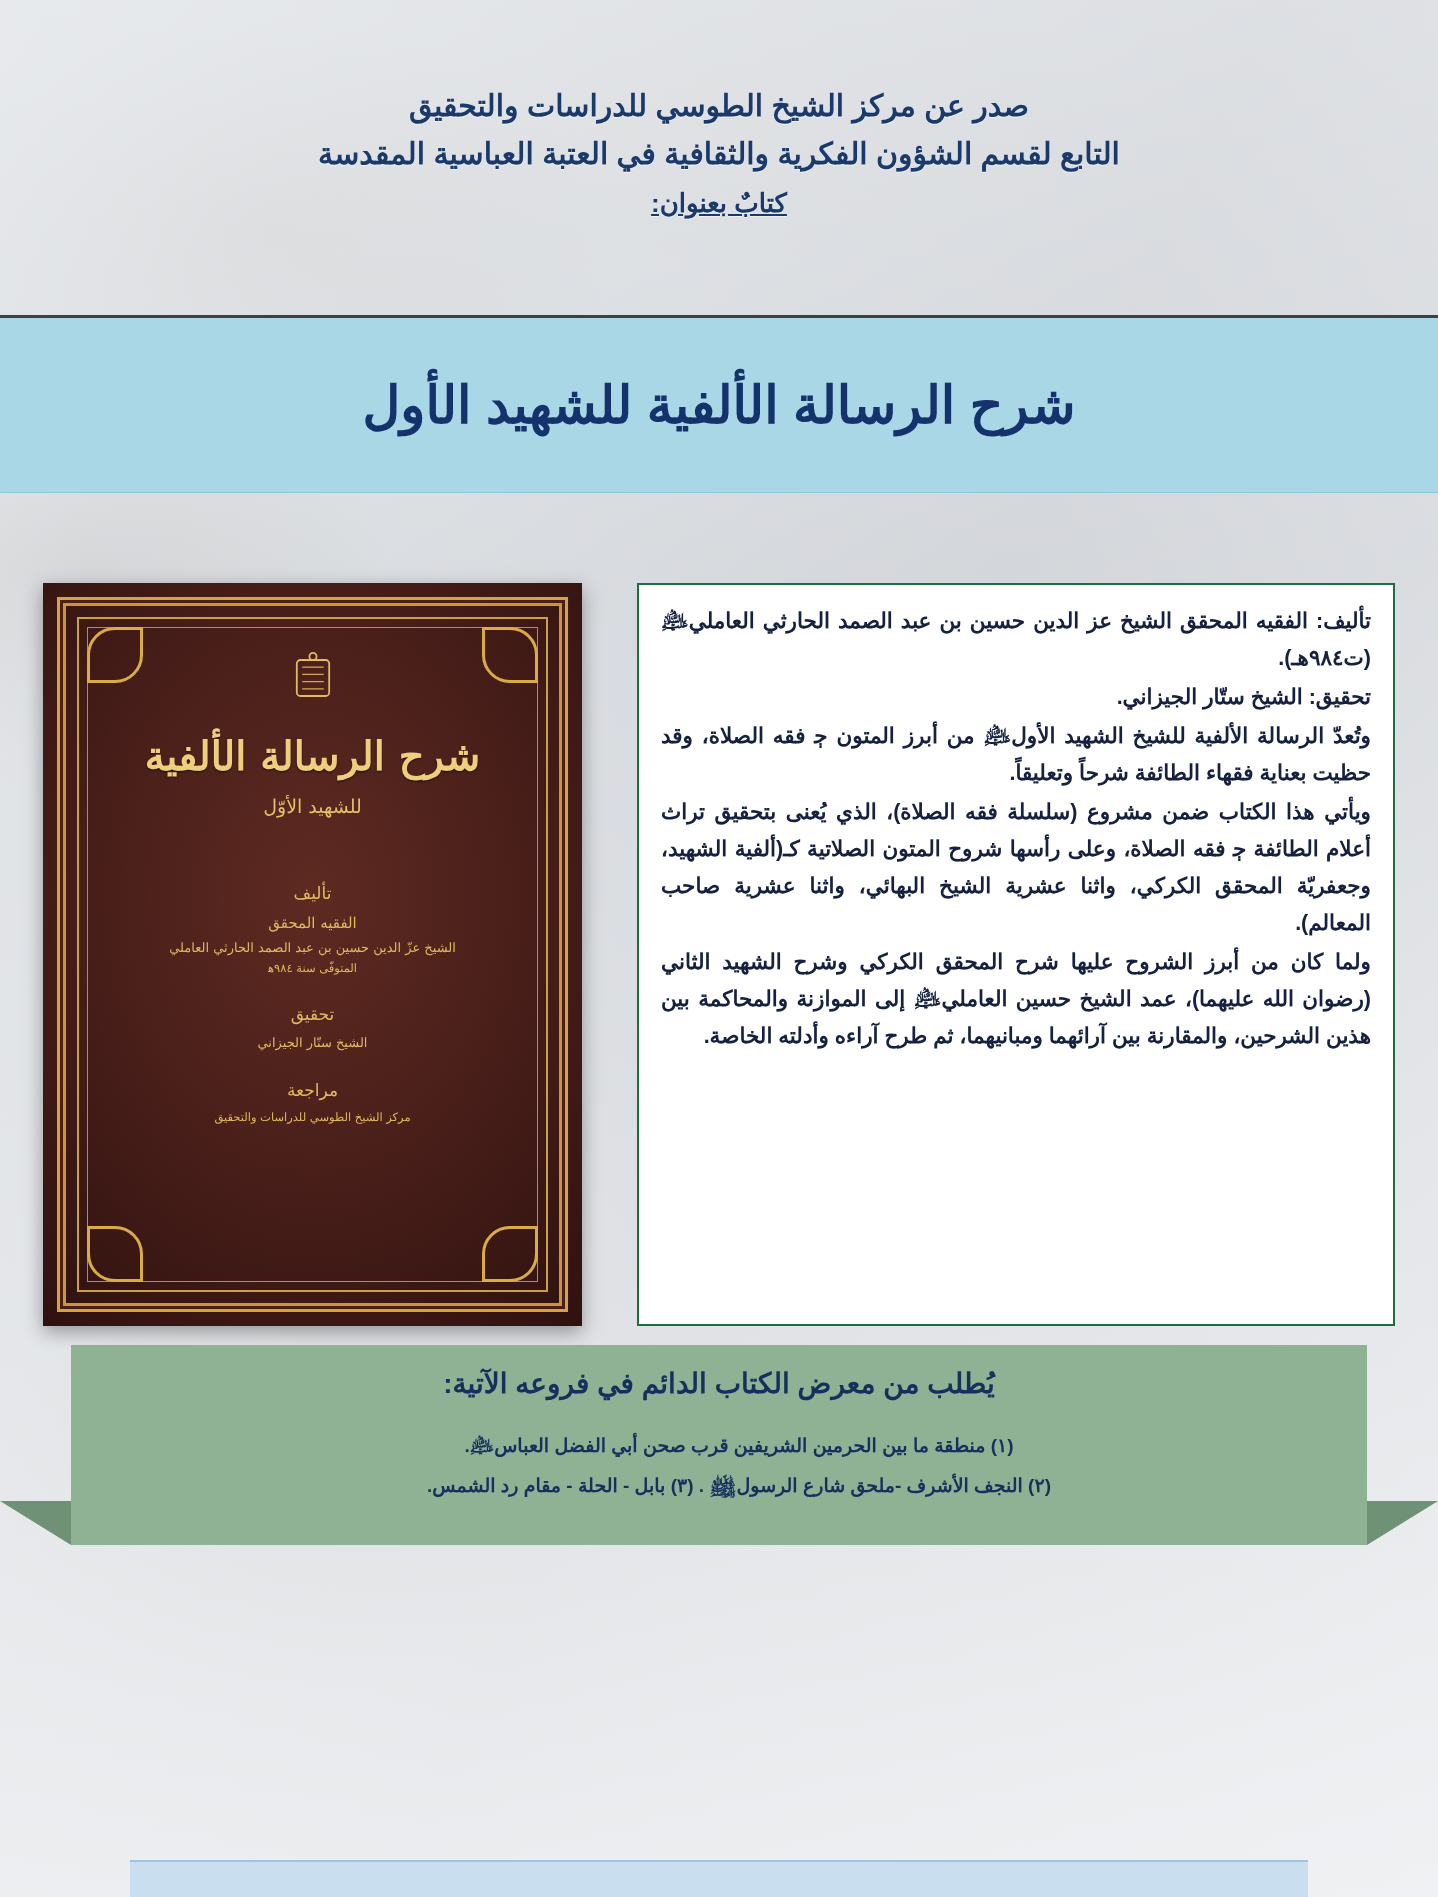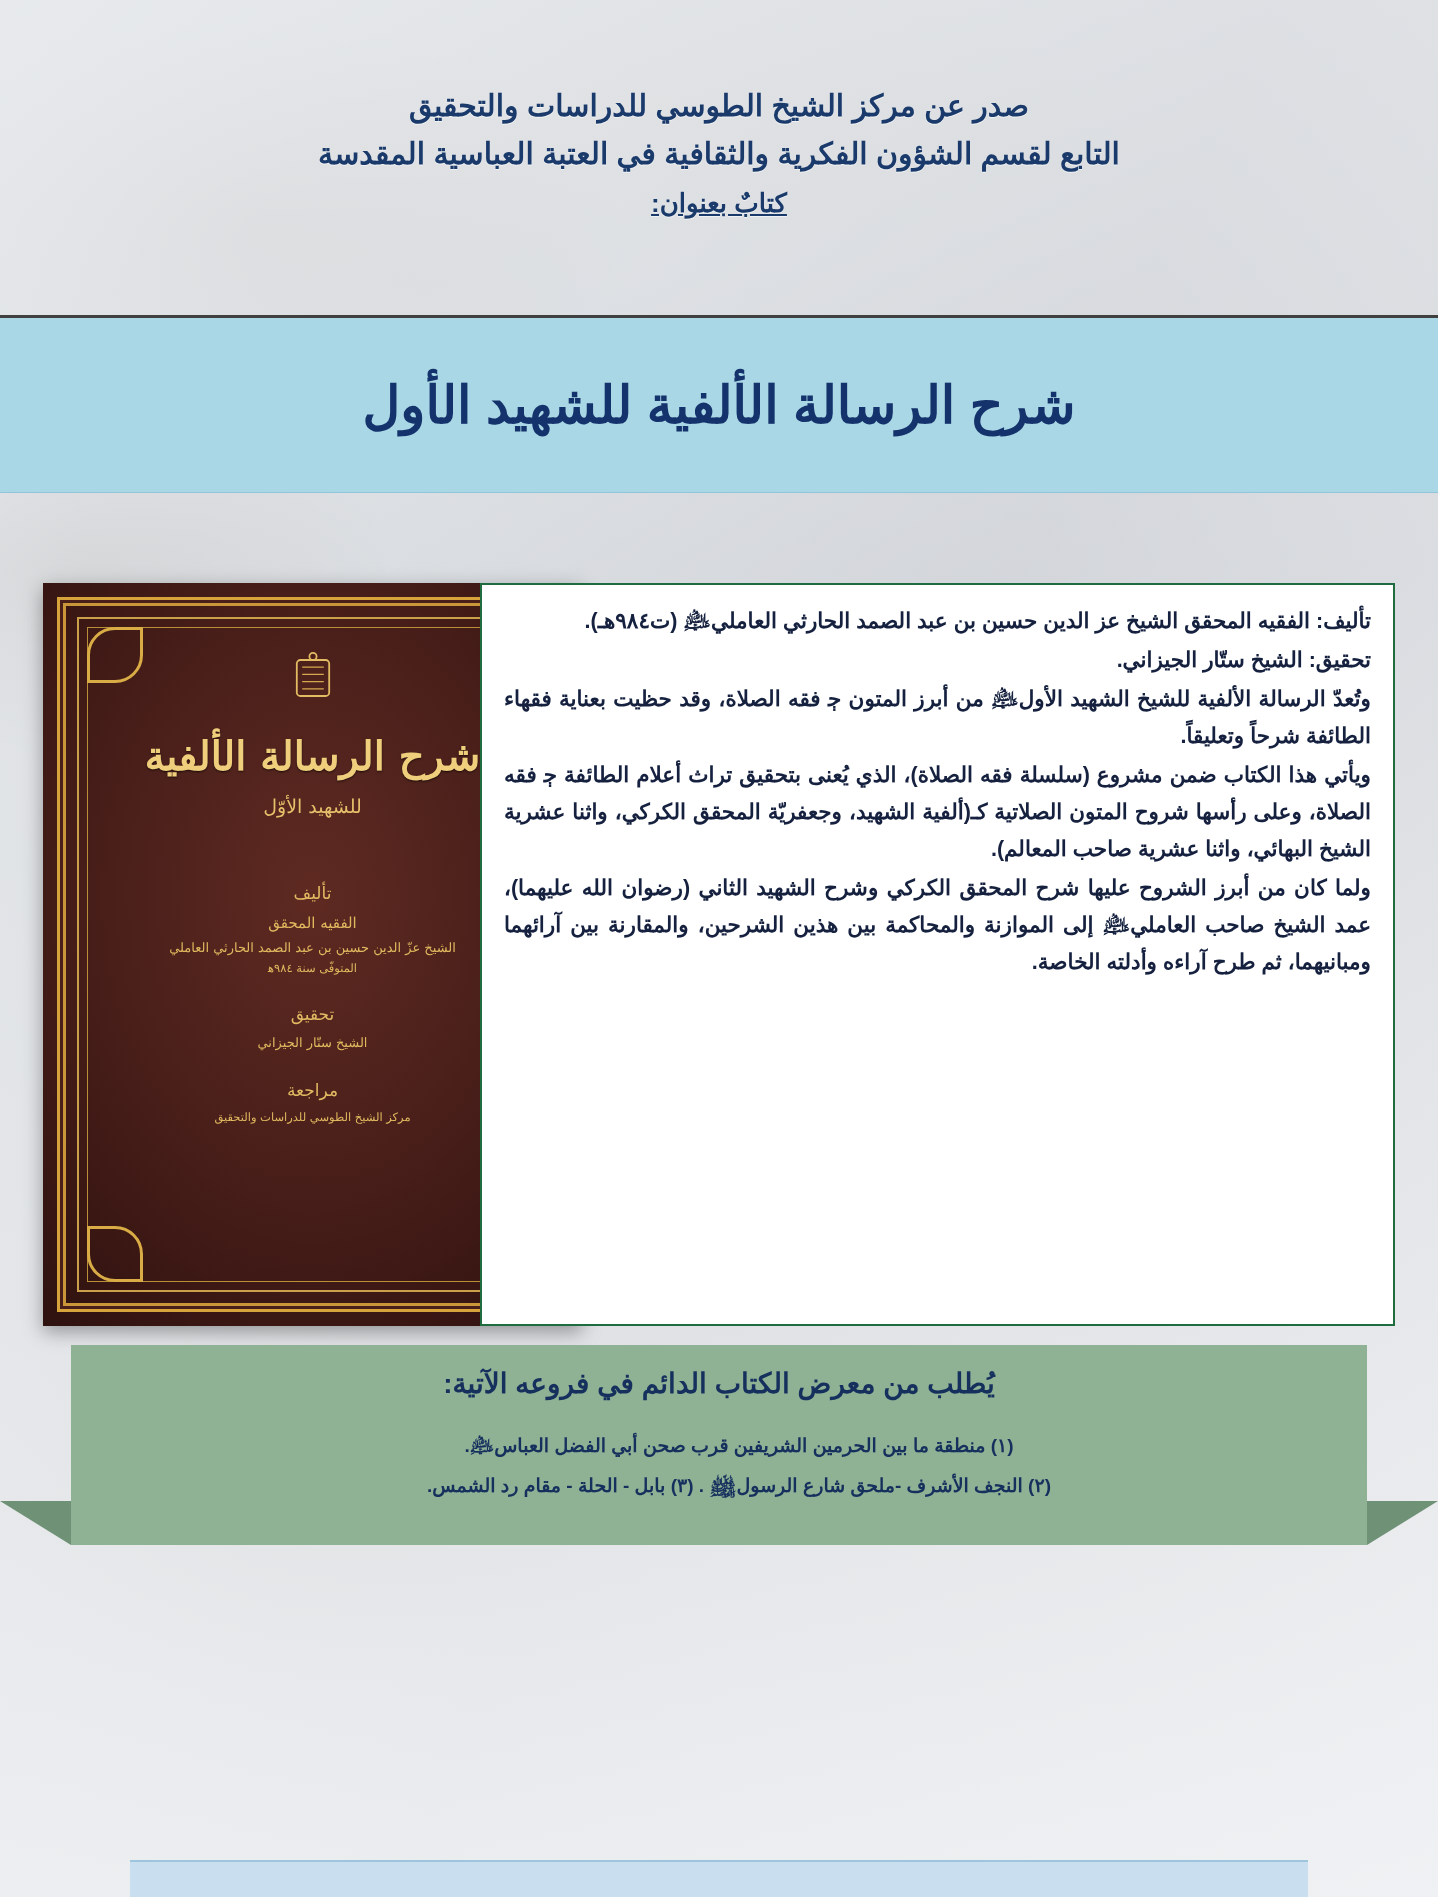--- a/index.html
+++ b/index.html
@@ -169,21 +169,21 @@
     line-height: 1.7;
   }
   .book-line.small { font-size: 13px; }
   .book-line.tiny { font-size: 11.5px; }
 
   
   .desc {
     position: absolute;
     top: 583px;
     right: 43px;
-    width: 915px;
+    width: 758px;
     height: 743px;
     background: #ffffff;
     border: 2px solid #1f6d3f;
     padding: 18px 22px 14px 22px;
     z-index: 6;
   }
   .desc p {
     margin: 0 0 2px 0;
     color: #15213f;
     font-size: 21.5px;
@@ -295,21 +295,21 @@
       <div class="book-line tiny">مركز الشيخ الطوسي للدراسات والتحقيق</div>
     </div>
   </div>
 </div>
 
 <div class="desc">
   <p>تأليف: الفقيه المحقق الشيخ عز الدين حسين بن عبد الصمد الحارثي العاملي﵇ (ت٩٨٤هـ).</p>
   <p>تحقيق: الشيخ ستّار الجيزاني.</p>
   <p>وتُعدّ الرسالة الألفية للشيخ الشهيد الأول﵇ من أبرز المتون ﭴ فقه الصلاة، وقد حظيت بعناية فقهاء الطائفة شرحاً وتعليقاً.</p>
   <p>ويأتي هذا الكتاب ضمن مشروع (سلسلة فقه الصلاة)، الذي يُعنى بتحقيق تراث أعلام الطائفة ﭴ فقه الصلاة، وعلى رأسها شروح المتون الصلاتية كـ(ألفية الشهيد، وجعفريّة المحقق الكركي، واثنا عشرية الشيخ البهائي، واثنا عشرية صاحب المعالم).</p>
-  <p>ولما كان من أبرز الشروح عليها شرح المحقق الكركي وشرح الشهيد الثاني (رضوان الله عليهما)، عمد الشيخ صاحب العاملي﵇ إلى الموازنة والمحاكمة بين هذين الشرحين، والمقارنة بين آرائهما ومبانيهما، ثم طرح آراءه وأدلته الخاصة.</p>
+  <p>ولما كان من أبرز الشروح عليها شرح المحقق الكركي وشرح الشهيد الثاني (رضوان الله عليهما)، عمد الشيخ حسين العاملي﵇ إلى الموازنة والمحاكمة بين هذين الشرحين، والمقارنة بين آرائهما ومبانيهما، ثم طرح آراءه وأدلته الخاصة.</p>
 </div>
 
 <div class="banner">
   <div class="banner-tail l"></div>
   <div class="banner-tail r"></div>
   <div class="banner-body">
     <div class="banner-title">يُطلب من معرض الكتاب الدائم في فروعه الآتية:</div>
     <div class="banner-line">(١) منطقة ما بين الحرمين الشريفين قرب صحن أبي الفضل العباس﵇.</div>
     <div class="banner-line">(٢) النجف الأشرف -ملحق شارع الرسول﵌ . (٣) بابل - الحلة - مقام رد الشمس.</div>
   </div>

